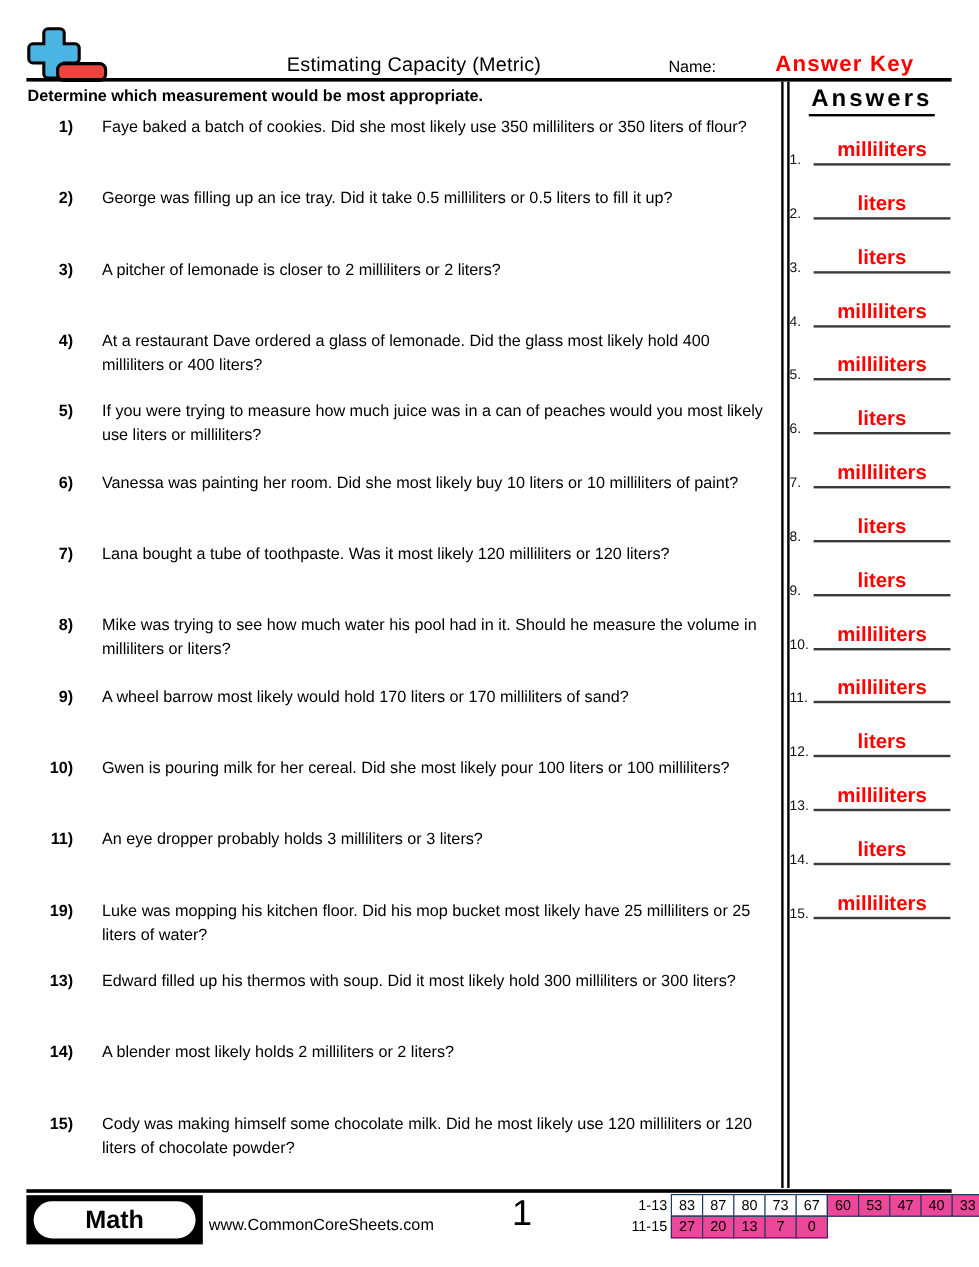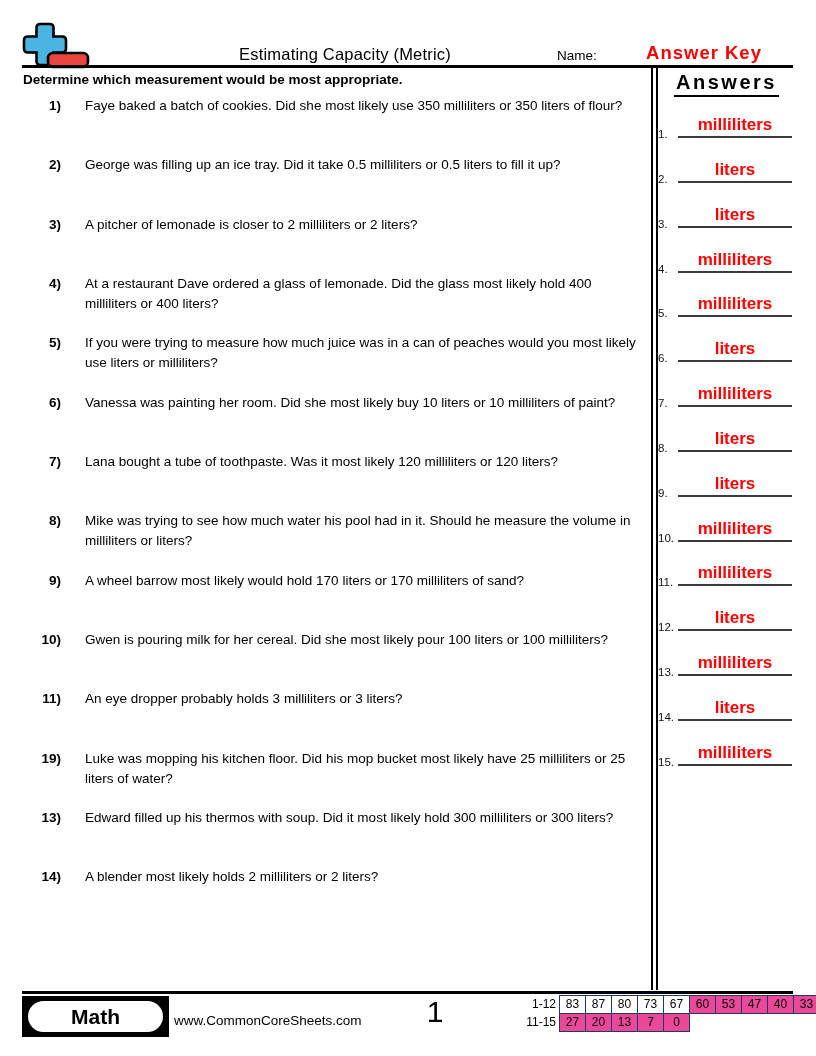--- a/index.html
+++ b/index.html
@@ -211,31 +211,35 @@
     <div class="qt">Luke was mopping his kitchen floor. Did his mop bucket most likely have 25 milliliters or 25 liters of water?</div>
   </div>
   <div class="q" style="top:808px">
     <span class="qn">13)</span>
     <div class="qt">Edward filled up his thermos with soup. Did it most likely hold 300 milliliters or 300 liters?</div>
   </div>
   <div class="q" style="top:867px">
     <span class="qn">14)</span>
     <div class="qt">A blender most likely holds 2 milliliters or 2 liters?</div>
   </div>
+  <div class="q" style="top:927px">
+    <span class="qn">15)</span>
+    <div class="qt">Cody was making himself some chocolate milk. Did he most likely use 120 milliliters or 120 liters of chocolate powder?</div>
+  </div>
 
   <div class="footer-rule"></div>
   <div class="math-box">
     <div class="math-pill">Math</div>
   </div>
   <div class="website">www.CommonCoreSheets.com</div>
   <div class="page-num">1</div>
 
   <div class="score">
     <div class="score-row">
-      <div class="score-label">1-12</div>
+      <div class="score-label">1-13</div>
       <div class="cell">83</div>
       <div class="cell">87</div>
       <div class="cell">80</div>
       <div class="cell">73</div>
       <div class="cell">67</div>
       <div class="cell shaded">60</div>
       <div class="cell shaded">53</div>
       <div class="cell shaded">47</div>
       <div class="cell shaded">40</div>
       <div class="cell shaded">33</div>

